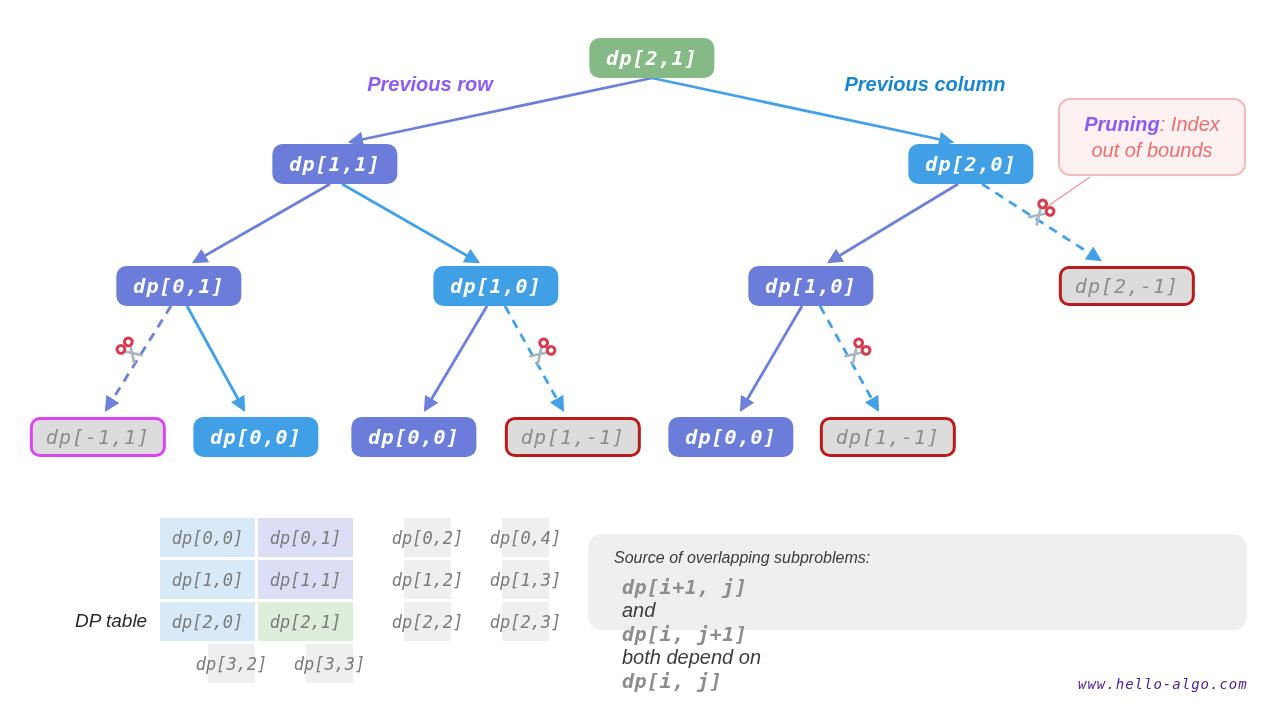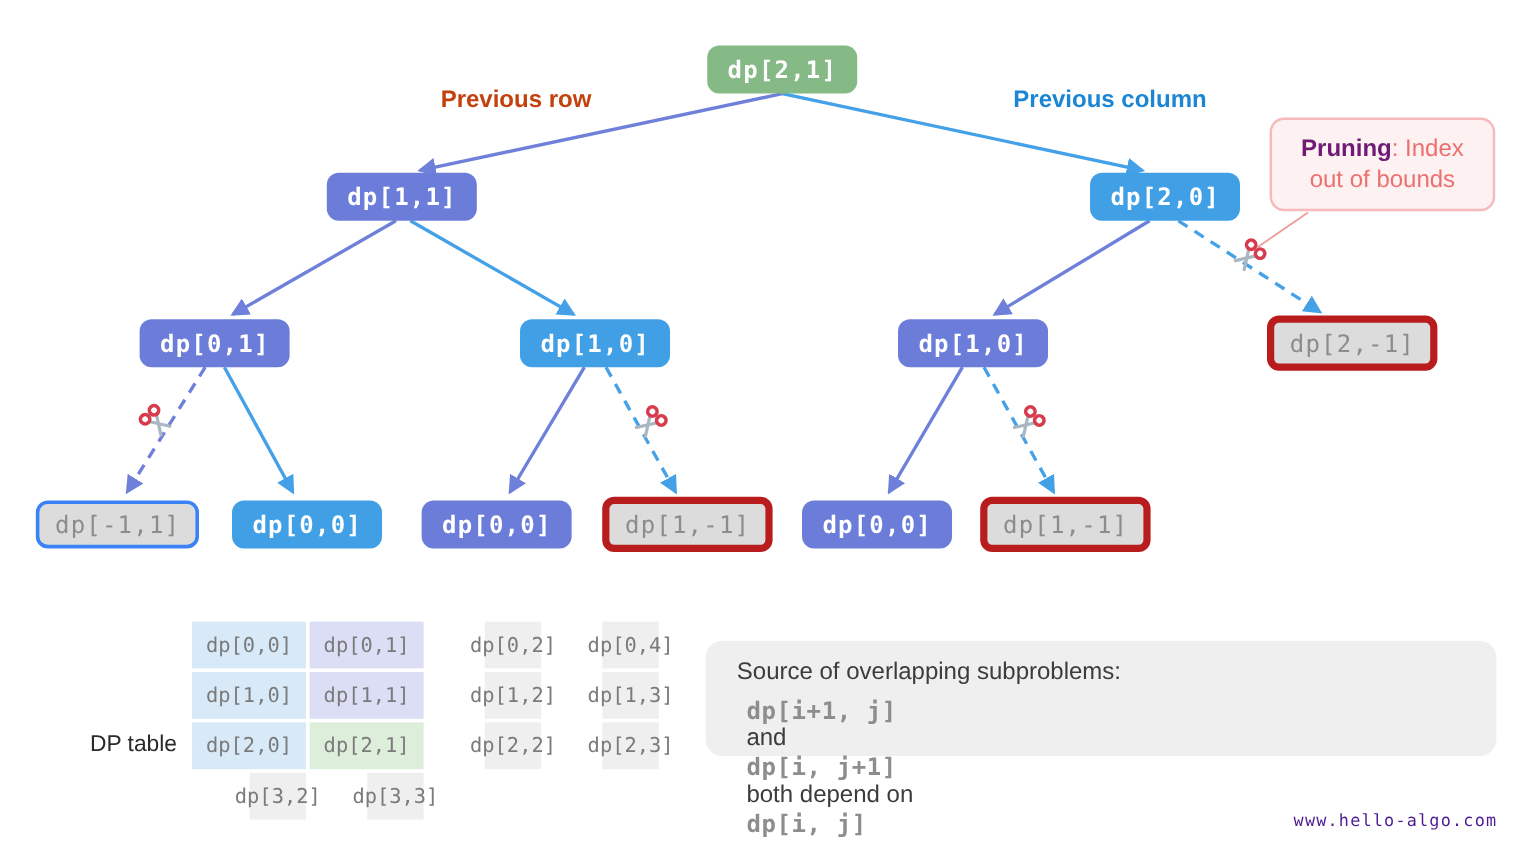--- a/index.html
+++ b/index.html
@@ -1,55 +1,55 @@
 <!DOCTYPE html>
 <html><head>
 <meta charset="utf-8">
 <style>
   html,body{margin:0;padding:0;background:#fff;}
   .stage{position:relative;width:1280px;height:720px;background:#ffffff;overflow:hidden;
-         font-family:"Liberation Sans",sans-serif;}
+         font-family:"Liberation Sans",sans-serif;font-style:italic;}
   svg.edges{position:absolute;left:0;top:0;width:1280px;height:720px;pointer-events:none;}
 
   .node{position:absolute;transform:translate(-50%,-50%);white-space:nowrap;
         font-family:"DejaVu Sans Mono",monospace;font-weight:bold;font-size:20px;
         letter-spacing:1px;color:#ffffff;padding:8px 17px;border-radius:10px;}
   .v-green {background:#85b985;}
   .v-purple{background:#6b7dd8;}
   .v-blue  {background:#41a0e5;}
   .v-pruned-blue,.v-pruned-purple{background:#dcdcdc;color:#8c8c8c;font-weight:normal;padding:5px 13px;}
-  .v-pruned-blue  {border:6px solid #b91c1c;}
-  .v-pruned-purple{border:3px solid #3b82f6;}
+  .v-pruned-blue  {border:3px solid #b91c1c;}
+  .v-pruned-purple{border:3px solid #d946ef;}
 
   .edge-label{position:absolute;transform:translate(-50%,-50%);font-weight:bold;font-size:20px;white-space:nowrap;}
-  .lbl-row{color:#c2410c;}
+  .lbl-row{color:#8b5cf6;}
   .lbl-col{color:#1b86d3;}
 
   .callout{position:absolute;left:1058px;top:98px;width:188px;height:78px;box-sizing:border-box;
            background:#fdf1f1;border:2px solid #f6baba;border-radius:12px;
            display:flex;align-items:center;justify-content:center;text-align:center;
            font-size:20px;line-height:1.3;color:#ec7070;padding:6px 10px;}
-  .callout b{color:#701a75;}
+  .callout b{color:#8b5cf6;}
 
   .scissors{position:absolute;width:30px;height:30px;}
 
   .dp-table{position:absolute;left:160px;top:518px;display:grid;
             grid-template-columns:repeat(4,95px);grid-auto-rows:39px;gap:3px;}
   .cell{display:flex;align-items:center;justify-content:center;
         font-family:"DejaVu Sans Mono",monospace;font-size:17px;color:#7b7b7b;white-space:nowrap;}
   .c-gray  {background:#efefef;margin-left:48px;}
   .c-blue  {background:#d8eaf8;}
   .c-purple{background:#dcdef6;}
   .c-green {background:#ddeeda;}
 
   .table-label{position:absolute;left:28px;top:610px;font-size:19px;color:#2a2a2a;margin-left:47px;}
 
   .info-box{position:absolute;left:588px;top:534px;width:659px;height:96px;box-sizing:border-box;
             background:#efefef;border-radius:14px;padding:15px 26px;}
-  .info-line1{font-size:20px;color:#3c3c3c;margin-bottom:8px;}
+  .info-line1{font-size:16px;color:#3c3c3c;margin-bottom:8px;}
   .info-line2{display:flex;align-items:baseline;font-size:20px;color:#3c3c3c;white-space:nowrap;flex-direction:column;}
   .info-line2 .code{font-family:"DejaVu Sans Mono",monospace;font-weight:bold;color:#8d8d8d;letter-spacing:.5px;}
   .info-line2 .sep{margin:0 8px;}
 
   .watermark{position:absolute;left:1078px;top:676px;font-family:"DejaVu Sans Mono",monospace;
              font-size:14px;color:#4c1d95;letter-spacing:1px;}
 </style>
 </head>
 <body>
 

